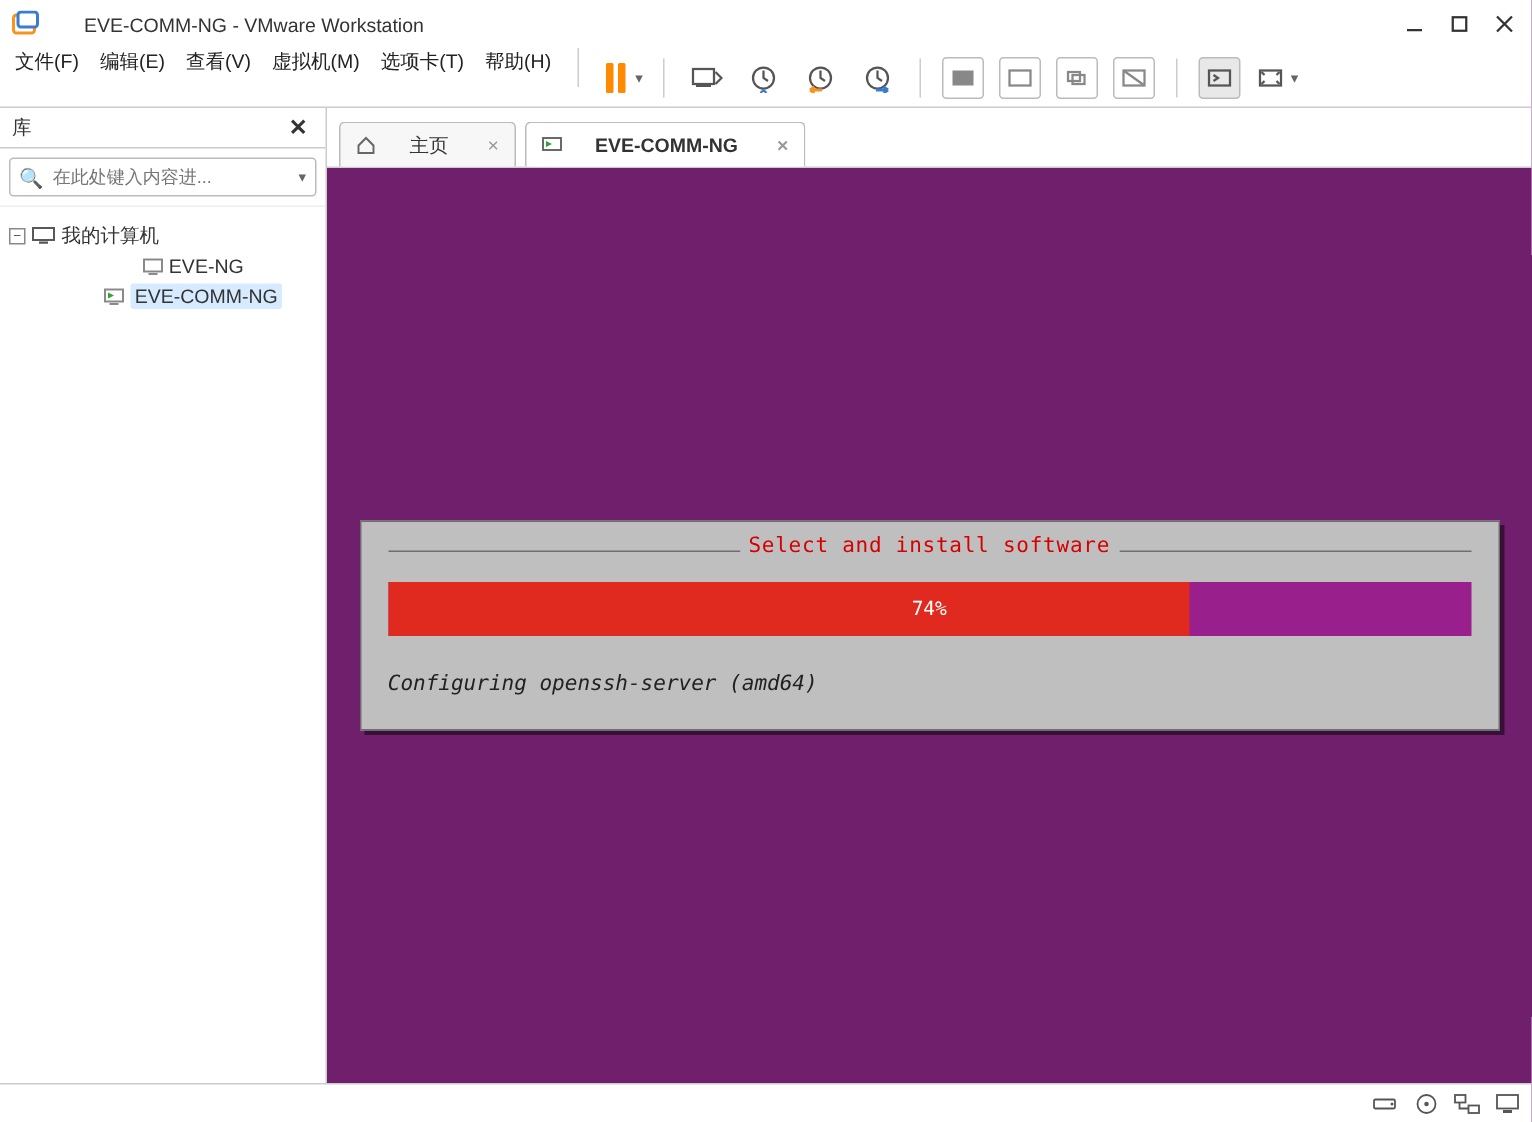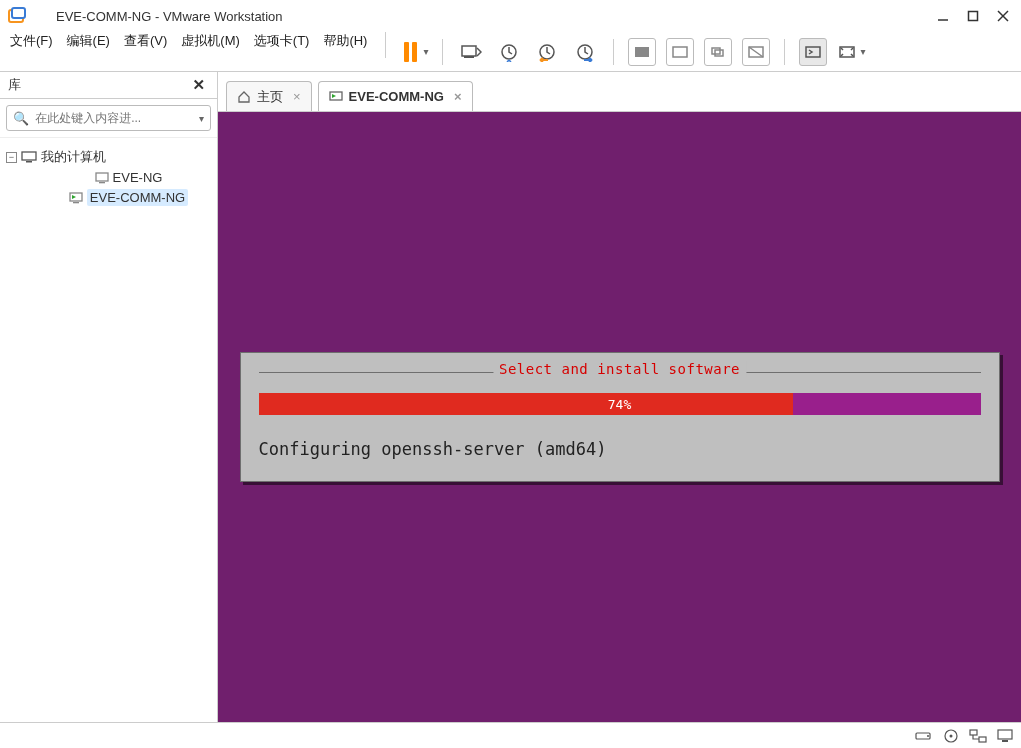--- a/index.html
+++ b/index.html
@@ -73,21 +73,21 @@
   .tree .ind2 { padding-left:40px;justify-content:center;}
   .tree .tw { width:11px;height:11px;border:1px solid #888;display:inline-flex;align-items:center;justify-content:center;font-size:9px;line-height:1;color:#555;background:#fff;}
   .tree .sel { background:#d6ebff;border-radius:2px;padding:1px 3px;}
   .mon-icon { display:inline-flex;}
 
   
   .content { flex:1; display:flex;flex-direction:column; min-width:0;}
   .tabsrow { height:40px;display:flex;align-items:flex-end;padding-left:8px;gap:6px;border-bottom:1px solid #ccc;background:#fff;}
   .tab {
     height:30px;border:1px solid #bbb;border-bottom:none;border-radius:4px 4px 0 0;
-    display:inline-flex;align-items:center;gap:6px;padding:0 10px;background:#f7f7f7;font-size:13px;
+    display:inline-flex;align-items:center;gap:22px;padding:0 10px;background:#f7f7f7;font-size:13px;
   }
   .tab.active { background:#fff;font-weight:bold;}
   .tab .x { color:#999;font-size:13px;margin-left:4px;}
   .home-icon{display:inline-flex;}
 
   .vm-canvas {
     flex:1; background:#701f6d; position:relative; display:flex;align-items:center;justify-content:center;
   }
   .installer {
     width: 760px;
@@ -105,24 +105,24 @@
   .fieldset-line {
     position:relative;height:10px;
   }
   .fieldset-line::before {
     content:"";position:absolute;left:0;right:0;top:5px;border-top:1px solid #6e6e6e;
   }
   .fieldset-title {
     position:absolute;top:-6px;left:50%;transform:translateX(-50%);background:#bfbfbf;padding:0 6px;color:#d60000;font-weight:normal;
     font-family:"DejaVu Sans Mono","Courier New",monospace;font-size:14px;letter-spacing:0.5px;
   }
-  .progress-wrap { margin-top:16px; position:relative; height:22px; background:#991f8c;}
+  .progress-wrap { margin-top:16px; position:relative; height:36px; background:#991f8c;}
   .progress-fill { position:absolute;left:0;top:0;bottom:0;background:#e02a1f;}
   .progress-text { position:absolute;left:0;right:0;top:0;bottom:0;display:flex;align-items:center;justify-content:center;color:#fff;font-size:13px;font-family:"DejaVu Sans Mono",monospace;}
-  .status-line { margin-top:24px;color:#222;font-family:"DejaVu Sans Mono","Courier New",monospace;font-size:17px;}
+  .status-line { margin-top:24px;color:#222;font-family:"DejaVu Sans Mono","Courier New",monospace;font-size:14px;font-style:italic;}
 
   
   .statusbar {
     height:26px;border-top:1px solid #ccc;display:flex;align-items:center;padding:0 8px;font-size:12px;color:#444;background:#fff;
   }
   .statusbar .right { margin-left:auto;display:flex;gap:10px;align-items:center;}
   .status-icon{display:inline-flex;}
 </style>
 </head>
 <body>

